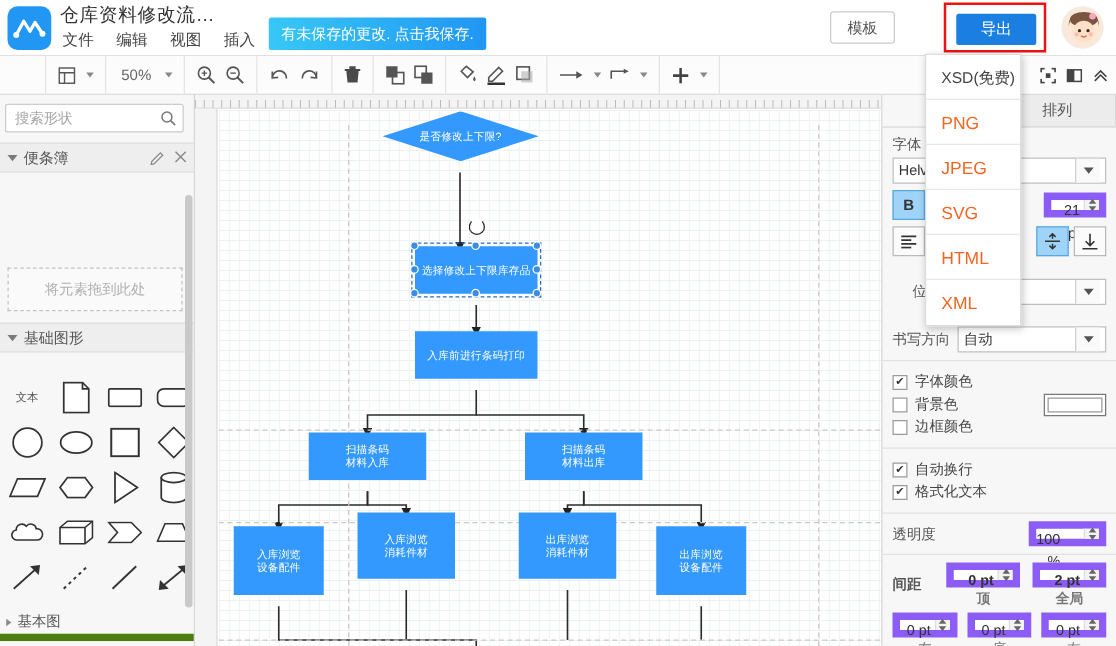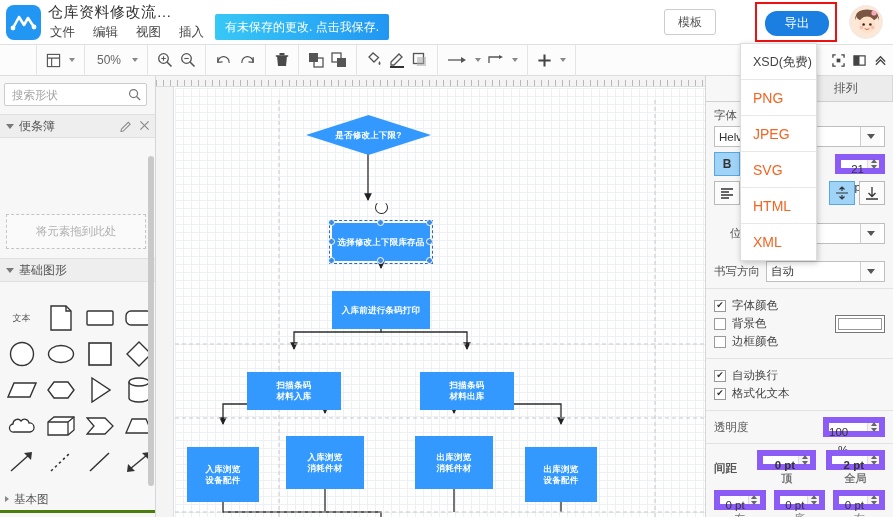--- a/index.html
+++ b/index.html
@@ -50,21 +50,21 @@
     background: #fff; border: 1px solid #ccc; border-radius: 3px;
     display: flex; align-items: center; justify-content: center;
     font-size: 12px; color: #555; cursor: pointer;
   }
   .export-wrap {
     position: absolute; left: 755px; top: 2px; width: 82px; height: 40px;
     border: 2px solid #ee1111;
   }
   .export-btn {
     position: absolute; left: 8px; top: 7px; width: 64px; height: 25px;
-    background: #1a7fe0; color: #fff; border-radius: 12px;
+    background: #1a7fe0; color: #fff; border-radius: 2px;
     display: flex; align-items: center; justify-content: center;
     font-size: 12.5px; cursor: pointer;
   }
   .avatar {
     position: absolute; left: 849px; top: 5px; width: 34px; height: 34px;
     border-radius: 50%; overflow: hidden; background: #fde3d0;
     border: 1px solid #eee;
   }
 
   
@@ -143,21 +143,21 @@
     position: absolute; left: 0; top: 224px; width: 156px;
     display: grid; grid-template-columns: repeat(4, 39px);
     grid-auto-rows: 36px; padding-left: 2px;
   }
   .shape-cell {
     display: flex; align-items: center; justify-content: center; cursor: pointer;
   }
   .cat-list { position: absolute; left: 0; top: 412px; width: 156px; }
   .cat-row {
     height: 25px; display: flex; align-items: center;
-    border-bottom: 3px solid #4d7c0f; font-size: 11.5px; color: #555;
+    border-bottom: 6px solid #4d7c0f; font-size: 11.5px; color: #555;
     background: #f7f7f7; cursor: pointer;
   }
   .cat-row .tri {
     width: 0; height: 0; margin: 0 5px 0 5px;
     border-top: 3.5px solid transparent; border-bottom: 3.5px solid transparent;
     border-left: 4.5px solid #888;
   }
   .lp-scrollbar {
     position: absolute; right: 1px; top: 80px; width: 6px; height: 330px;
     background: #c9c9c9; border-radius: 3px;
@@ -667,21 +667,21 @@
       </g>
       <g stroke="#c9c9c9" stroke-width="1" stroke-dasharray="4 3" fill="none">
         <path d="M0 256 H530"></path>
         <path d="M0 330 H530"></path>
         <path d="M0 424 H530"></path>
         <path d="M104 12 V429"></path>
         <path d="M480 12 V429"></path>
       </g>
     </svg>
 
-    <div id="nodes-layer" style="position:absolute;left:19px;top:29px;width:530px;height:377px;font-weight:bold;">
+    <div id="nodes-layer" style="position:absolute;left:19px;top:3px;width:530px;height:377px;">
         <div class="node diamond" style="left: 131px; top: 10px; width: 125px; height: 40px;"><div class="diamond-bg"></div><span class="lbl">是否修改上下限?</span></div>
         <div class="node" style="left: 157px; top: 118px; width: 98px; height: 38px;"><span class="lbl">选择修改上下限库存品</span><div class="sel-outline"></div><div class="sel-handles"><div class="handle" style="left: 0%; top: 0%;"></div><div class="handle" style="left: 50%; top: 0%;"></div><div class="handle" style="left: 100%; top: 0%;"></div><div class="handle" style="left: 0%; top: 50%;"></div><div class="handle" style="left: 100%; top: 50%;"></div><div class="handle" style="left: 0%; top: 100%;"></div><div class="handle" style="left: 50%; top: 100%;"></div><div class="handle" style="left: 100%; top: 100%;"></div></div><div class="rotate-knob"></div></div>
         <div class="node" style="left: 157px; top: 186px; width: 98px; height: 38px;"><span class="lbl">入库前进行条码打印</span></div>
         <div class="node" style="left: 72px; top: 267px; width: 94px; height: 38px;"><span class="lbl">扫描条码
 材料入库</span></div>
         <div class="node" style="left: 245px; top: 267px; width: 94px; height: 38px;"><span class="lbl">扫描条码
 材料出库</span></div>
         <div class="node" style="left: 12px; top: 342px; width: 72px; height: 55px;"><span class="lbl">入库浏览
 设备配件</span></div>
         <div class="node" style="left: 111px; top: 331px; width: 78px; height: 53px;"><span class="lbl">入库浏览

